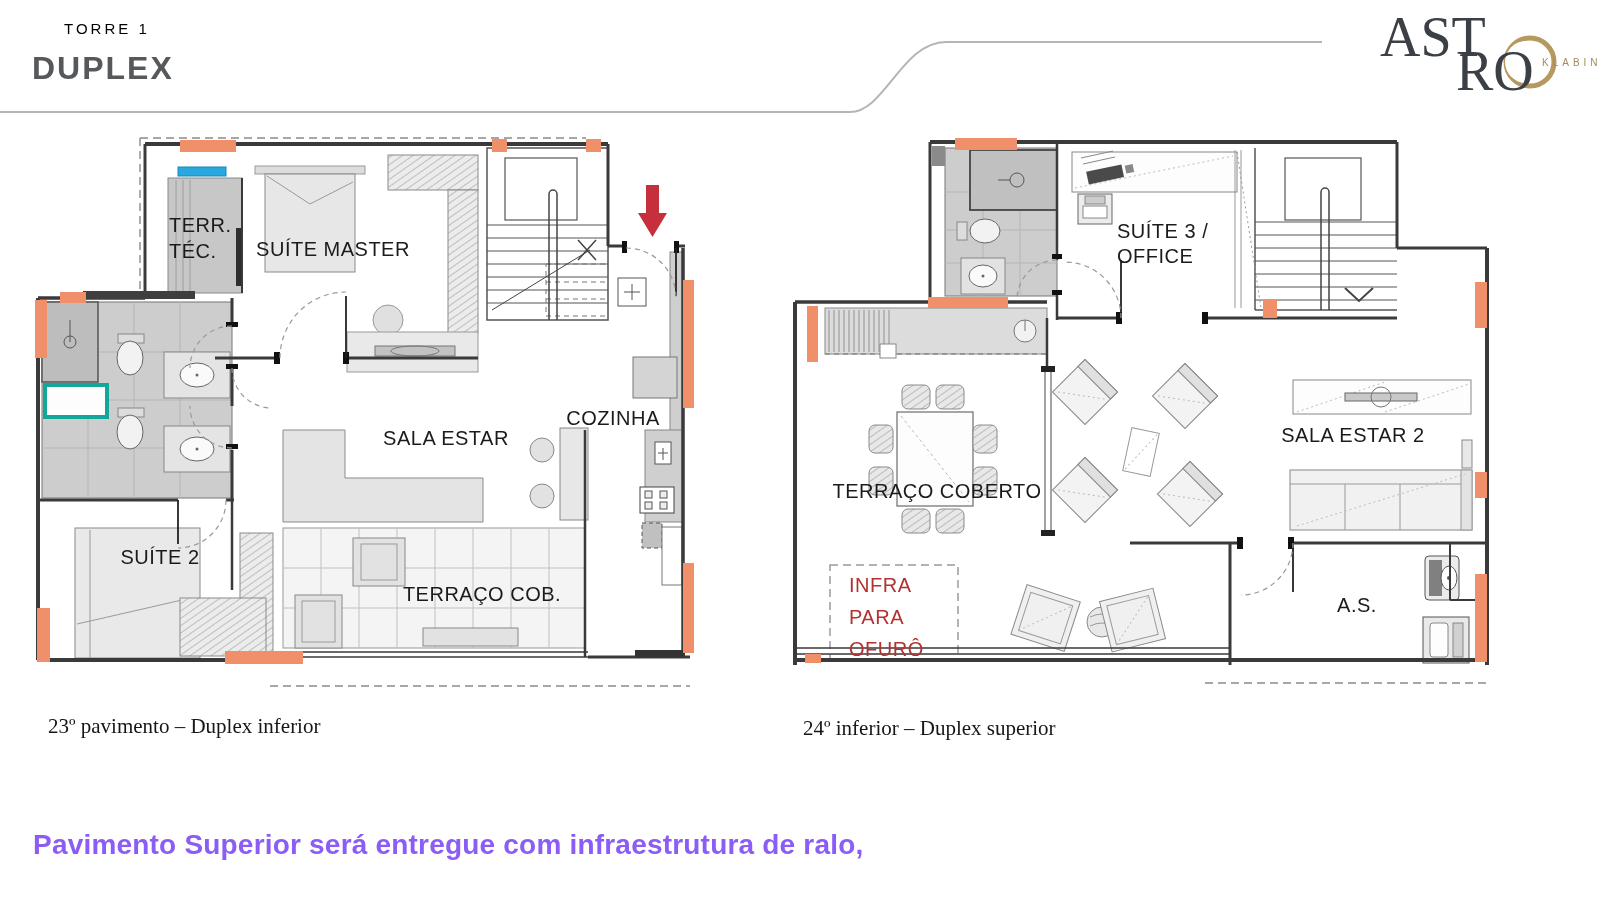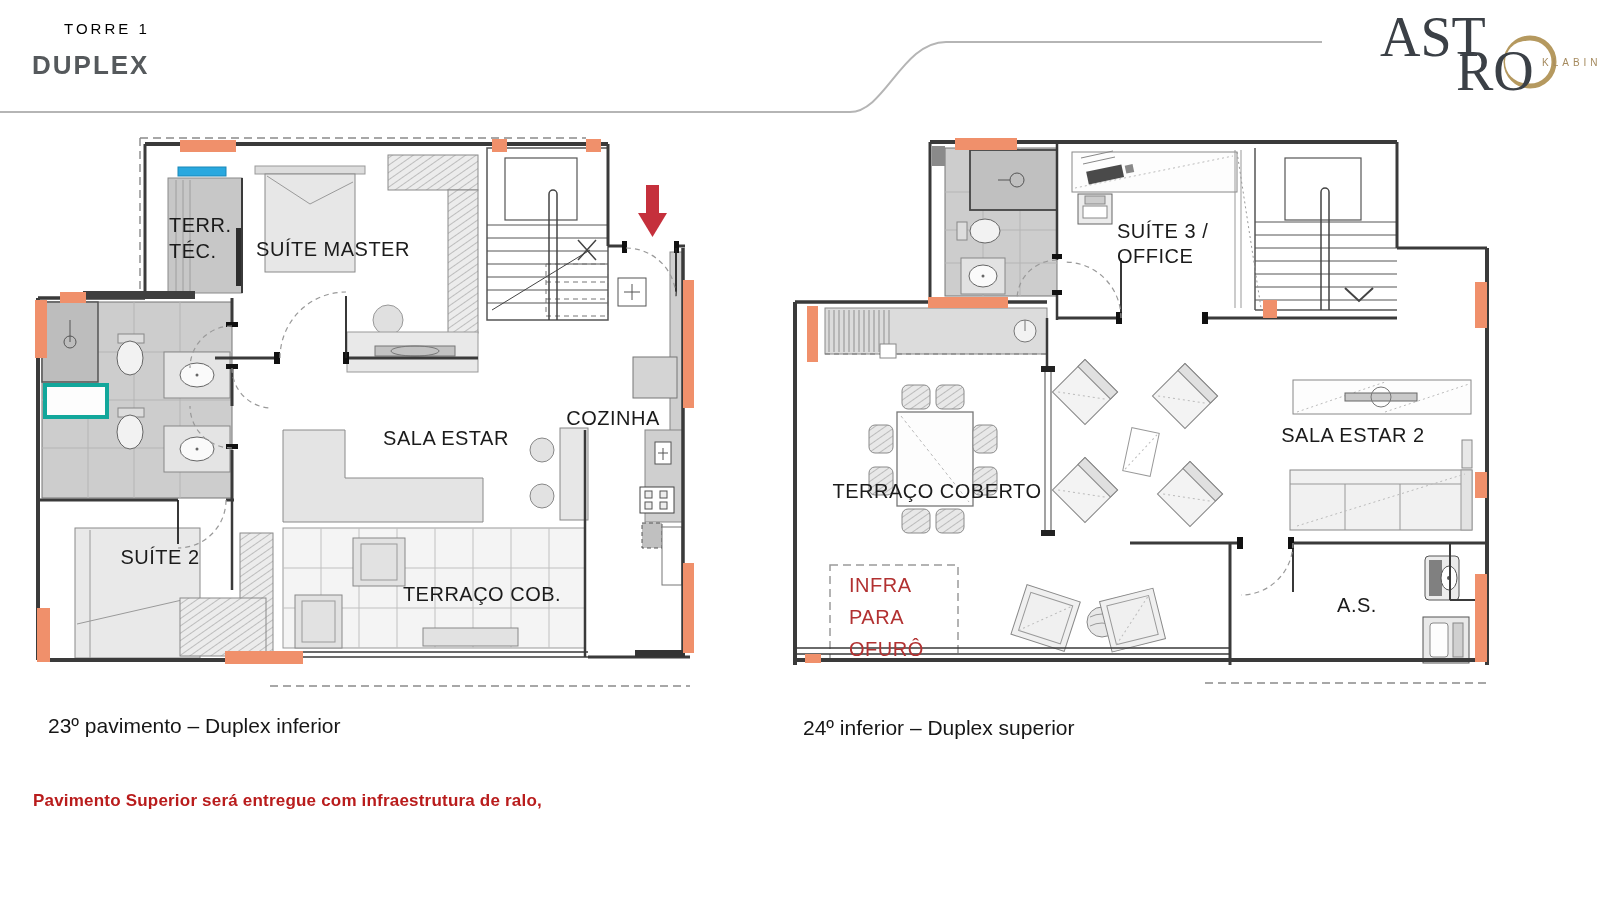--- a/index.html
+++ b/index.html
@@ -1,23 +1,23 @@
 <!DOCTYPE html>
 <html><head>
 <meta charset="utf-8">
 <style>
   html,body{margin:0;padding:0;background:#ffffff;width:1600px;height:909px;overflow:hidden;
             font-family:"Liberation Sans",sans-serif;}
   .abs{position:absolute;}
   
   .tower{left:32px;top:20px;font-size:15px;letter-spacing:3px;color:#000000;font-weight:400;margin-left:32px;}
-  .title{left:32px;top:50px;font-size:26px;letter-spacing:2px;color:#55595c;font-weight:bold;}
+  .title{left:32px;top:50px;font-size:32px;letter-spacing:2px;color:#55595c;font-weight:bold;}
   
-  .caption{font-size:21px;color:#161616;}
-  .note{font-size:17px;font-weight:bold;color:#b91c1c;line-height:30px;letter-spacing:0.2px;}
+  .caption{font-size:21px;color:#161616;font-family:Liberation Serif, serif;}
+  .note{font-size:28px;font-weight:bold;color:#8b5cf6;line-height:30px;letter-spacing:0.2px;margin-top:44px;}
   
   .lbl{font-family:"Liberation Sans",sans-serif;font-size:20px;fill:#1b1b1b;letter-spacing:0.5px;}
   .lblm{text-anchor:middle;}
   .red{fill:#b23131;}
   .klabin{font-size:10px;letter-spacing:4px;fill:#a58a5e;font-family:"Liberation Sans",sans-serif;}
   .astro{font-family:"Liberation Serif",serif;font-size:56px;fill:#3b4046;}
   svg.plan{position:absolute;}
 </style>
 </head>
 <body>

